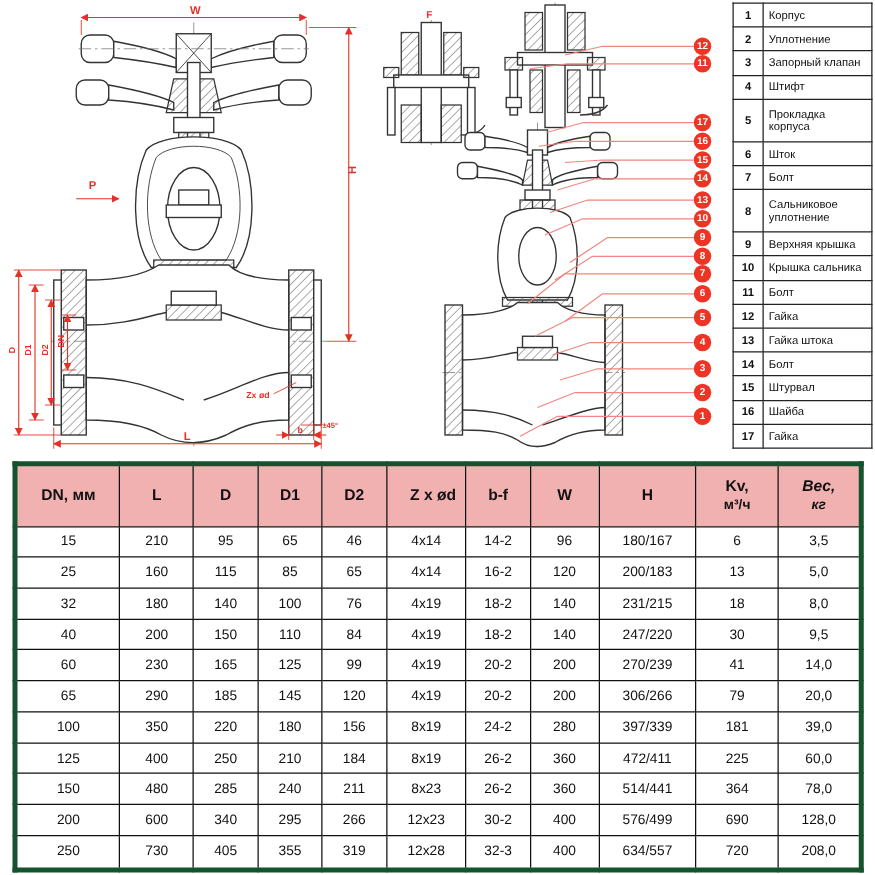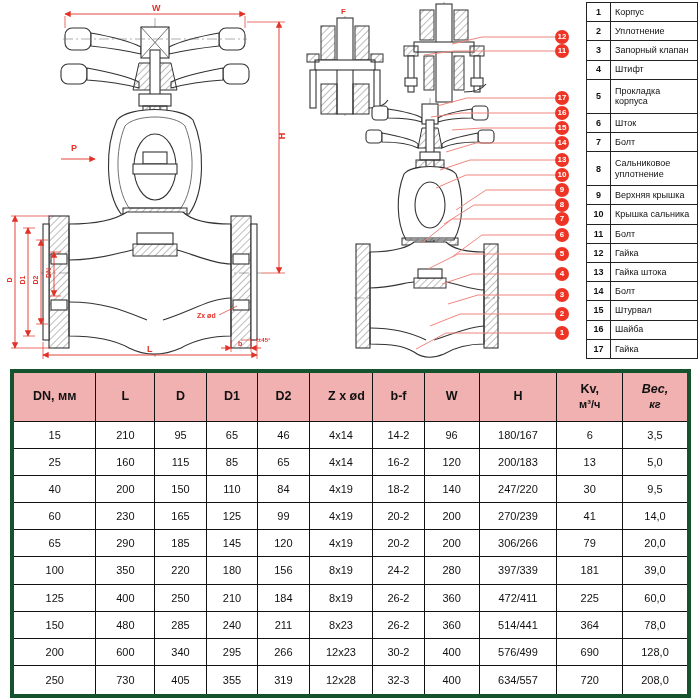--- a/index.html
+++ b/index.html
@@ -428,20 +428,33 @@
           <td>85</td>
           <td>65</td>
           <td>4x14</td>
           <td>16-2</td>
           <td>120</td>
           <td>200/183</td>
           <td>13</td>
           <td>5,0</td>
         </tr>
         <tr>
+          <td>32</td>
+          <td>180</td>
+          <td>140</td>
+          <td>100</td>
+          <td>76</td>
+          <td>4x19</td>
+          <td>18-2</td>
+          <td>140</td>
+          <td>231/215</td>
+          <td>18</td>
+          <td>8,0</td>
+        </tr>
+        <tr>
           <td>40</td>
           <td>200</td>
           <td>150</td>
           <td>110</td>
           <td>84</td>
           <td>4x19</td>
           <td>18-2</td>
           <td>140</td>
           <td>247/220</td>
           <td>30</td>

